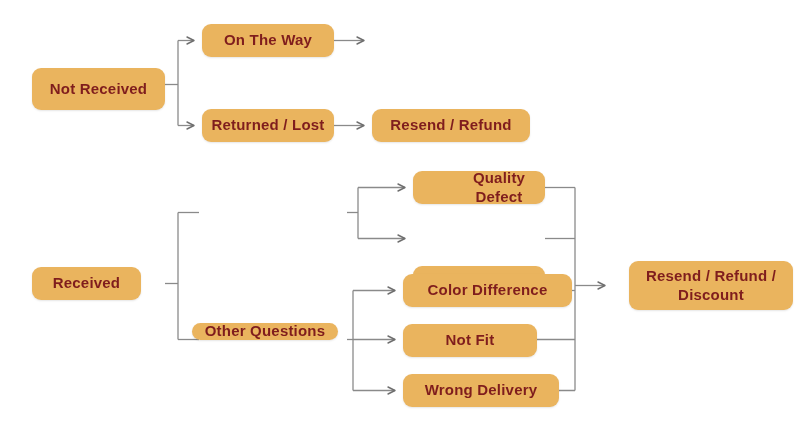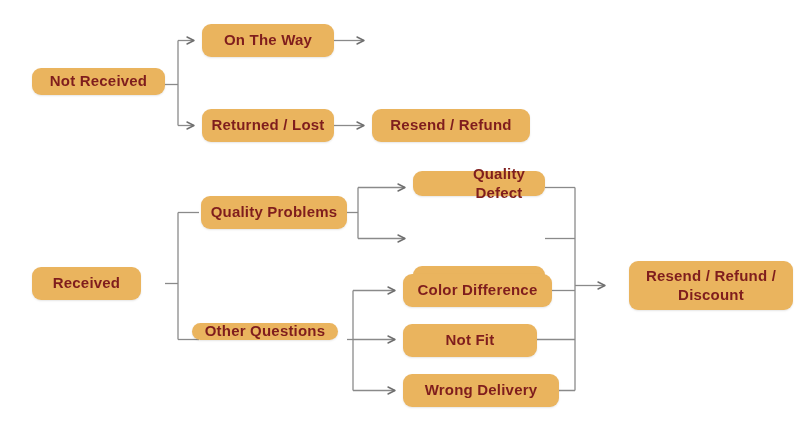--- a/index.html
+++ b/index.html
@@ -94,58 +94,55 @@
       <path d="M545,187.5 L575,187.5"></path>
       <path d="M545,238.5 L575,238.5"></path>
       <path d="M552,290.5 L575,290.5"></path>
       <path d="M537,339.5 L575,339.5"></path>
       <path d="M537,390.5 L575,390.5"></path>
       <path d="M575,187.5 L575,390.5"></path>
       <path d="M575,285.5 L605,285.5" marker-end="url(#arrowhead)"></path>
     </g>
   </svg>
 
-  <div class="node" style="left:32px;  top:68px;  width:133px; height:27px;">
+  <div class="node" style="left:32px;  top:68px;  width:133px; height:42px;">
     <span class="node-label">Not Received</span>
   </div>
 
   <div class="node" style="left:202px; top:24px;  width:132px; height:33px;">
     <span class="node-label">On The Way</span>
   </div>
 
 
   <div class="node" style="left:372px; top:109px; width:158px; height:33px;">
     <span class="node-label">Resend / Refund</span>
   </div>
 
   <div class="node" style="left:202px; top:109px; width:132px; height:33px;">
     <span class="node-label">Returned / Lost</span>
   </div>
 
   <div class="node" style="left:32px;  top:267px; width:109px; height:33px;">
     <span class="node-label">Received</span>
   </div>
 
-  <div class="node" style="left:201px; top:196px; width:146px; height:33px;">
-    <span class="node-label">Quality Problems</span>
-  </div>
 
   <div class="node" style="left:192px; top:323px; width:146px; height:17px;">
     <span class="node-label">Other Questions</span>
   </div>
 
-  <div class="node" style="left:413px; top:171px; width:132px; height:25px;padding-left:48px;">
+  <div class="node" style="left:413px; top:171px; width:132px; height:33px;padding-left:48px;">
     <span class="node-label">Quality Defect</span>
   </div>
 
   <div class="node" style="left:413px; top:222px; width:132px; height:33px;margin-top:44px;">
     <span class="node-label">Damage</span>
   </div>
 
-  <div class="node" style="left:403px; top:274px; width:149px; height:33px;">
+  <div class="node" style="left:403px; top:274px; width:169px; height:33px;">
     <span class="node-label">Color Difference</span>
   </div>
 
   <div class="node" style="left:403px; top:324px; width:134px; height:33px;">
     <span class="node-label">Not Fit</span>
   </div>
 
   <div class="node" style="left:403px; top:374px; width:156px; height:33px;">
     <span class="node-label">Wrong Delivery</span>
   </div>

